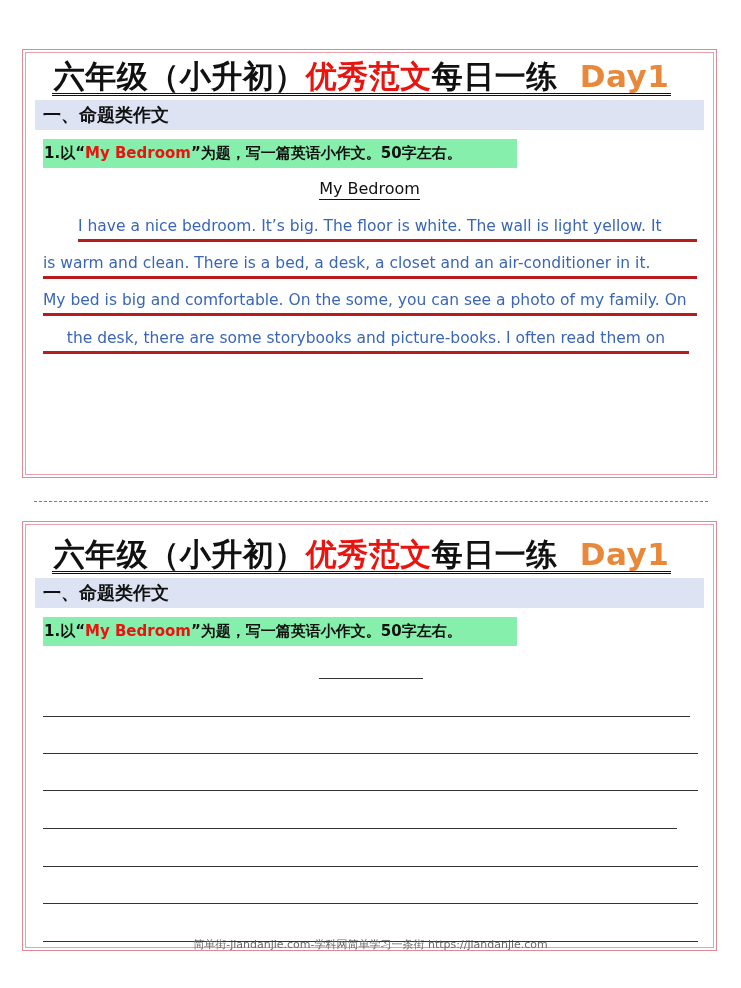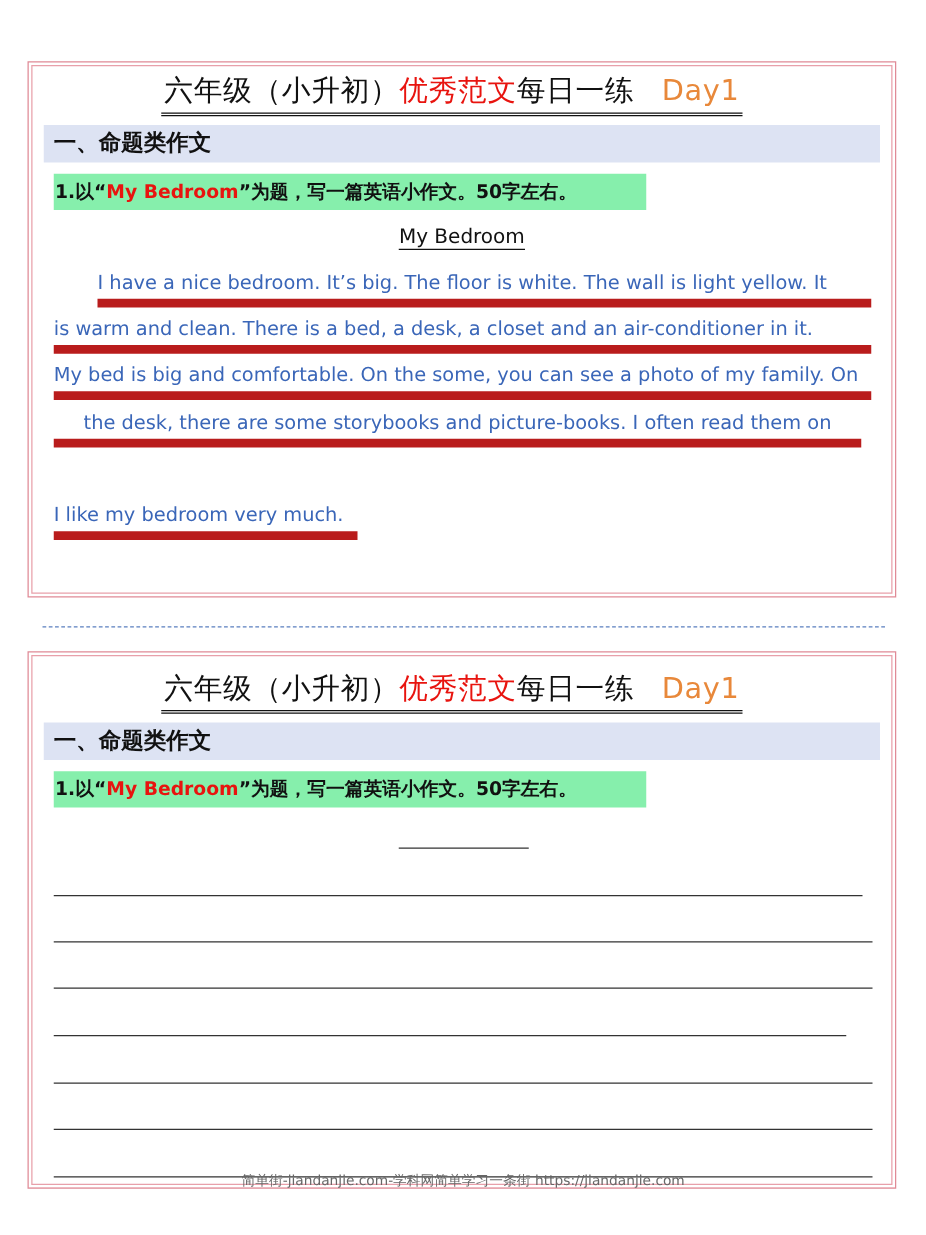--- a/index.html
+++ b/index.html
@@ -11,21 +11,21 @@
     position: absolute; left: 22px; width: 695px;
     border: 1.5px solid #e08a96;
     box-shadow: inset 0 0 0 2px #ffffff, inset 0 0 0 3px #e8a0aa;
     box-sizing: border-box;
   }
   .frame.top { top: 49px; height: 429px; }
   .frame.bottom { top: 521px; height: 430px; }
 
   .title {
     position: absolute; left: 0; right: 16px; text-align: center;
-    font-size: 23px; font-weight: normal; color: #111;
+    font-size: 31px; font-weight: bold; color: #111;
     letter-spacing: 0.5px;
   }
   .title-inner {
     display: inline-block; padding: 0 2px 2px 2px;
     border-bottom: 3px double #111;
     line-height: 30px;
   }
   .title .red { color: #e8140f; }
   .title .orange { color: #e8883a; margin-left: 22px; }
 
@@ -47,21 +47,21 @@
   .essay-title {
     position: absolute; left: 0; right: 0; text-align: center;
     font-size: 16px; color: #111;
   }
   .essay-title span { border-bottom: 1px solid #111; padding-bottom: 1px; }
 
   .essay-line {
     position: absolute; left: 20px; height: 24px;
     font-size: 15.5px; color: #3a66b8;
     white-space: nowrap; line-height: 22px;
-    border-bottom: 7px solid #b91c1c;
+    border-bottom: 3px solid #b91c1c;
   }
 
   .blank-title-line {
     position: absolute; left: 296px; width: 104px; border-bottom: 1px solid #333;
   }
   .blank-line {
     position: absolute; left: 20px; border-bottom: 1px solid #333;
   }
 
   .divider {
@@ -90,21 +90,20 @@
   </div>
 
   <div class="essay-title" style="top:129px;">
     <span>My Bedroom</span>
   </div>
 
   <div class="essay-line" style="top:165px; left:55px; width:619px;">I have a nice bedroom. It’s big. The floor is white. The wall is light yellow. It</div>
   <div class="essay-line" style="top:202px; width:654px;">is warm and clean. There is a bed, a desk, a closet and an air-conditioner in it.</div>
   <div class="essay-line" style="top:239px; width:654px;">My bed is big and comfortable. On the some, you can see a photo of my family. On</div>
   <div class="essay-line" style="top:277px; width:646px;text-align:center;">the desk, there are some storybooks and picture-books. I often read them on</div>
-  <div class="essay-line" style="top:351px; width:243px;">I like my bedroom very much.</div>
 </div>
 
 <div class="divider"></div>
 
 <div class="frame bottom">
   <div class="title" style="top:14px;">
     <span class="title-inner">
       <span>六年级（小升初）</span><span class="red">优秀范文</span><span>每日一练</span><span class="orange">Day1</span>
     </span>
   </div>

